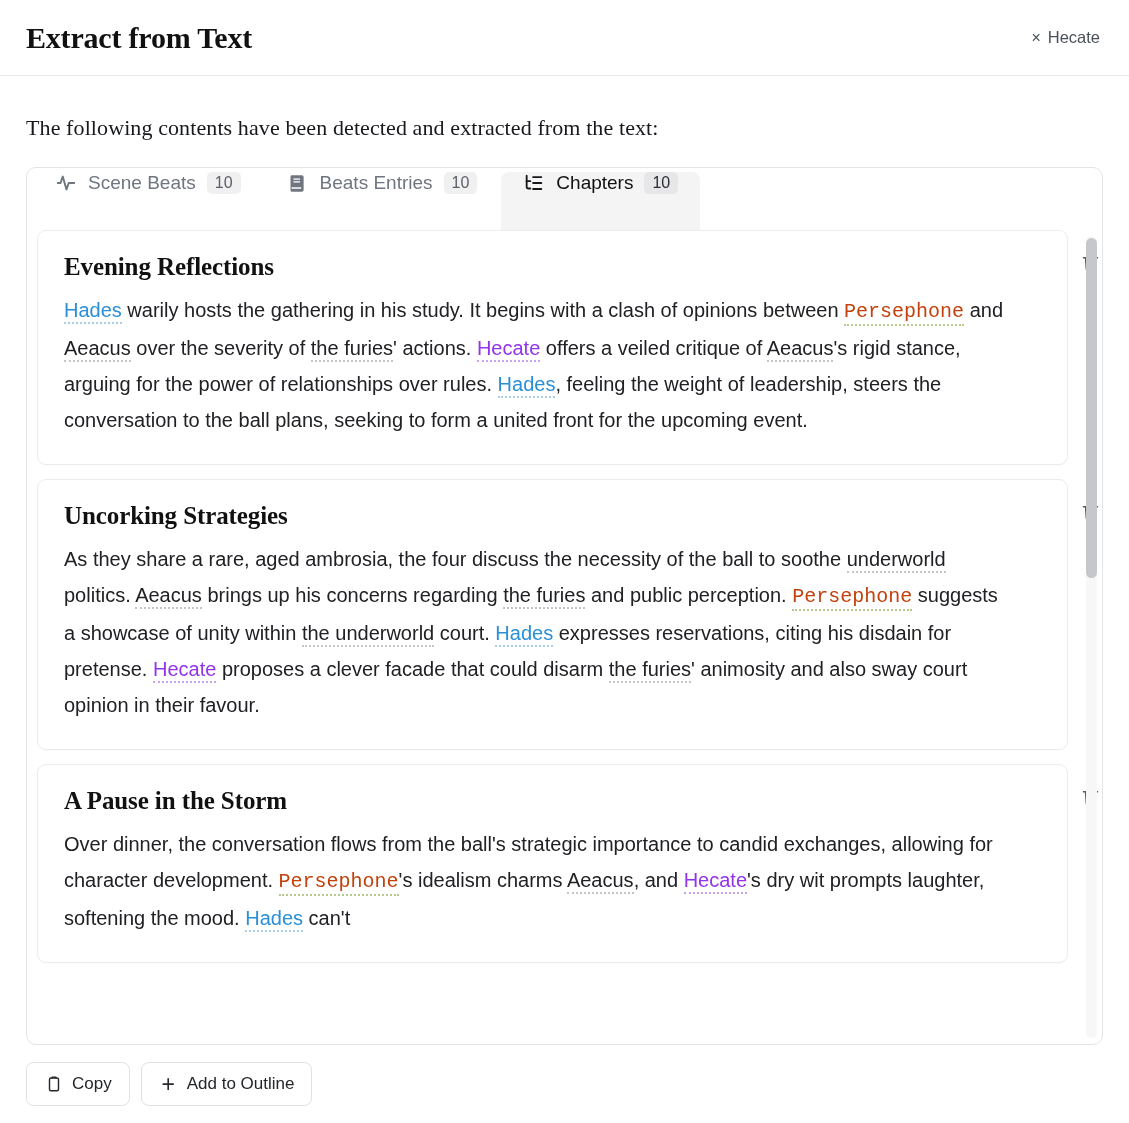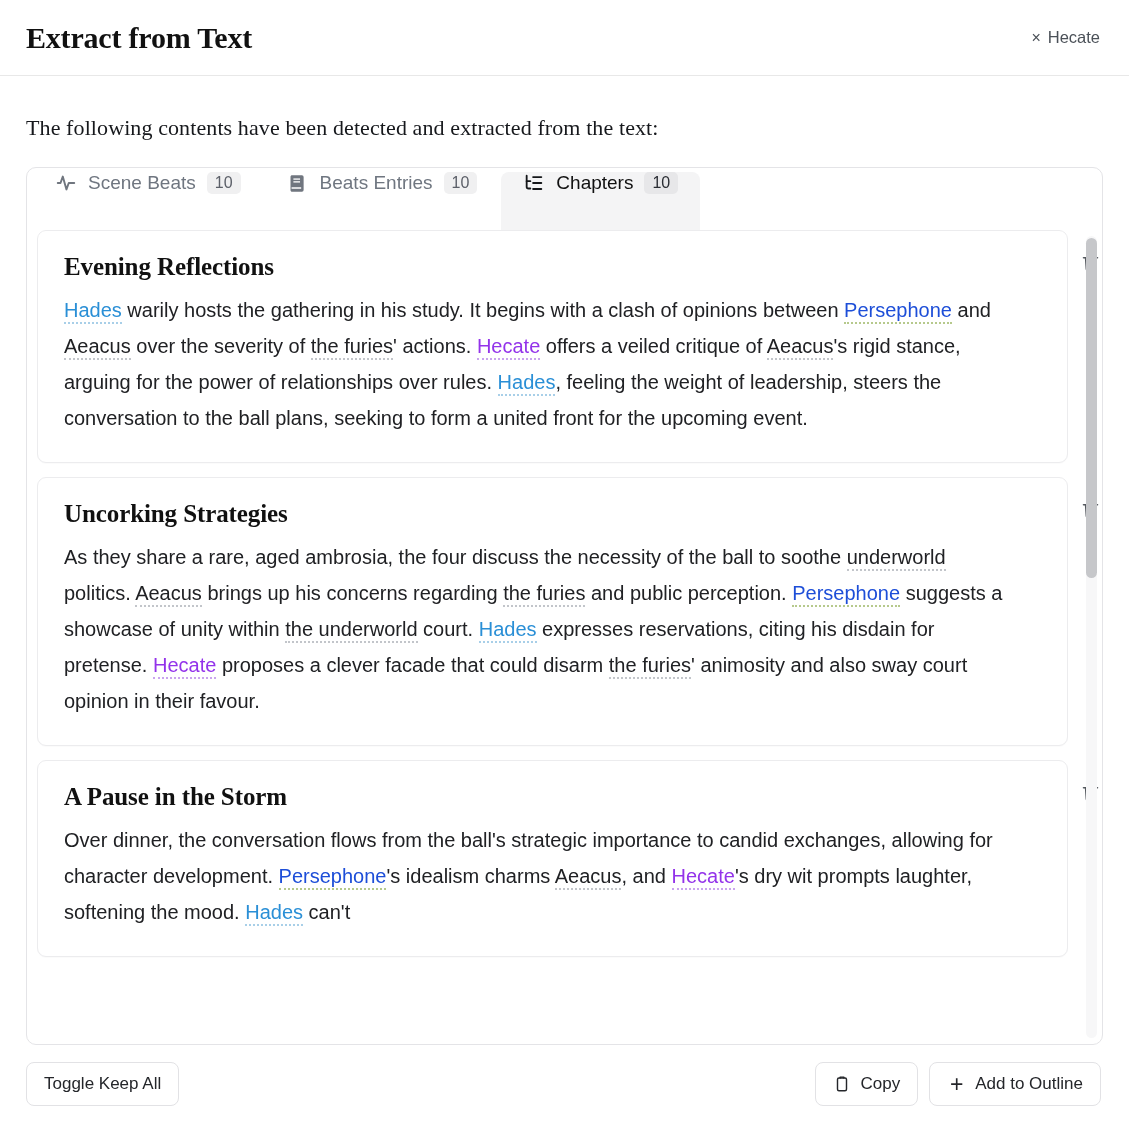--- a/index.html
+++ b/index.html
@@ -193,21 +193,21 @@
     color: #55595f;
   }
 
   
   .ent {
     text-decoration: none;
     border-bottom: 2px dotted #b9bcc2;
     padding-bottom: 1px;
   }
   .ent-hades   { color: #2a8fd6; border-bottom-color: #a8cfe8; }
-  .ent-perseph { color: #1d4ed8; border-bottom-color: #b6c98c; }
+  .ent-perseph { color: #c2410c; border-bottom-color: #b6c98c; font-family: Liberation Mono, monospace; }
   .ent-hecate  { color: #9333ea; border-bottom-color: #c9a4ee; }
   .ent-plain   { color: inherit; border-bottom-color: #c2c5ca; }
 
   
   .scrollbar-track {
     position: absolute;
     top: 6px;
     right: 5px;
     bottom: 6px;
     width: 11px;
@@ -360,23 +360,20 @@
 
         <div class="scrollbar-track">
           <div class="scrollbar-thumb"></div>
         </div>
       </div>
 
     </div>
   </div>
 
   <div class="modal-footer">
-    <button class="btn">
-      <span>Toggle Keep All</span>
-    </button>
     <div class="footer-right">
       <button class="btn">
         <span class="btn-icon">
           <svg width="18" height="18" viewBox="0 0 24 24" fill="none" stroke="#24262a" stroke-width="1.9" stroke-linecap="round" stroke-linejoin="round">
             <rect x="6" y="4" width="12" height="17" rx="2"></rect>
             <path d="M9.5 4V2.8h5V4"></path>
           </svg>
         </span>
         <span>Copy</span>
       </button>

